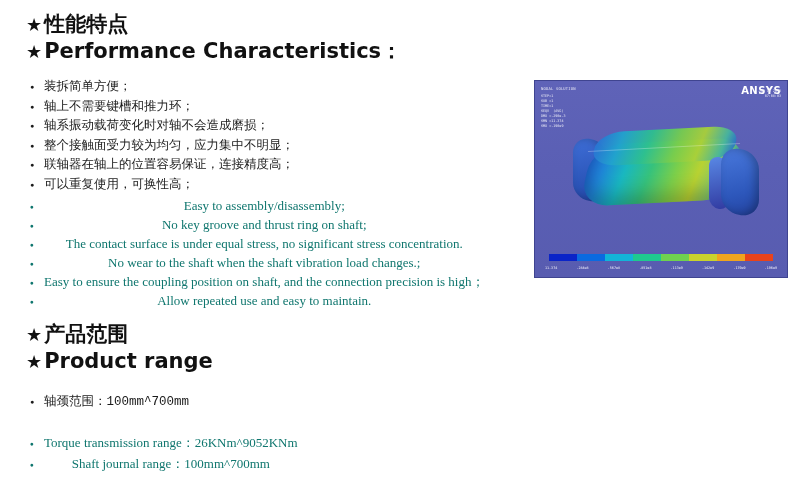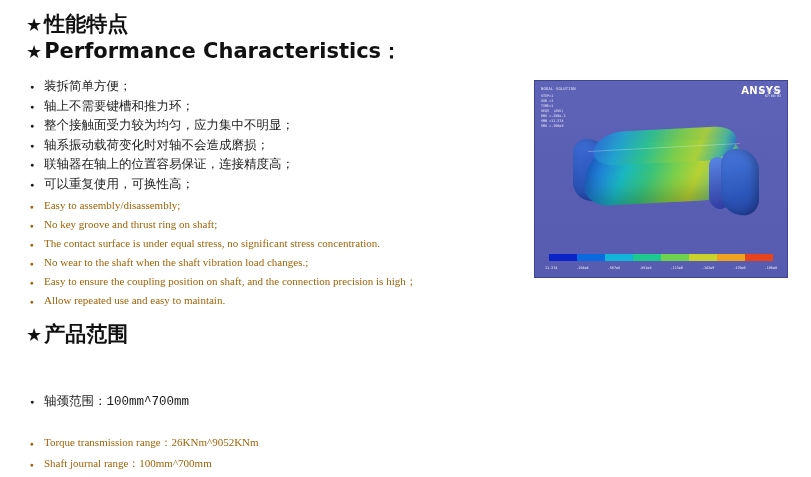--- a/index.html
+++ b/index.html
@@ -75,23 +75,24 @@
     line-height: inherit;
   }
   .cn-list li {
     font-family: Liberation Mono, monospace;
     font-size: 12.5px;
     line-height: 19.5px;
     color: #1b1b1b;
   }
   .en-list li {
     font-family: "Liberation Serif", serif;
-    font-size: 11px;
+    font-size: 13px;
     line-height: 19px;
-    color: #a16207;
+    color: #0f766e;
+    text-align: center;
   }
   .en-list li::before { font-size: 6.5px; top: 1px; }
 
   #perf-cn-list { top: 78px; }
   #perf-en-list { top: 196px; }
   #range-cn-list { top: 392px; }
   #range-en-list { top: 432px; }
   #range-cn-list li { line-height: 21px; }
   #range-en-list li { line-height: 21px; }
 
@@ -233,22 +234,22 @@
 <div class="page">
 
   <div class="heading-block" id="perf-heading">
     <div class="heading-cn"><span class="star">★</span><span>性能特点</span></div>
     <div class="heading-en"><span class="star">★</span><span>Performance Characteristics：</span></div>
   </div>
 
   <ul class="list cn-list" id="perf-cn-list">
     <li>装拆简单方便；</li>
     <li>轴上不需要键槽和推力环；</li>
+    <li>轴系振动载荷变化时对轴不会造成磨损；</li>
     <li>整个接触面受力较为均匀，应力集中不明显；</li>
-    <li>轴系振动载荷变化时对轴不会造成磨损；</li>
     <li>联轴器在轴上的位置容易保证，连接精度高；</li>
     <li>可以重复使用，可换性高；</li>
   </ul>
 
   <ul class="list en-list" id="perf-en-list">
     <li>Easy to assembly/disassembly;</li>
     <li>No key groove and thrust ring on shaft;</li>
     <li>The contact surface is under equal stress, no significant stress concentration.</li>
     <li>No wear to the shaft when the shaft vibration load changes.;</li>
     <li>Easy to ensure the coupling position on shaft, and the connection precision is high；</li>
@@ -294,20 +295,21 @@
         <span style="background: rgb(30, 201, 143);"></span>
         <span style="background: rgb(111, 210, 79);"></span>
         <span style="background: rgb(201, 211, 44);"></span>
         <span style="background: rgb(240, 164, 30);"></span>
         <span style="background: rgb(232, 67, 27);"></span>
       </div>
   </div>
 
   <div class="heading-block" id="range-heading">
     <div class="heading-cn"><span class="star">★</span><span>产品范围</span></div>
+    <div class="heading-en"><span class="star">★</span><span>Product range</span></div>
   </div>
 
   <ul class="list cn-list" id="range-cn-list">
     <li>轴颈范围：100mm^700mm</li>
   </ul>
 
   <ul class="list en-list" id="range-en-list">
     <li>Torque transmission range：26KNm^9052KNm</li>
     <li>Shaft journal range：100mm^700mm</li>
   </ul>

